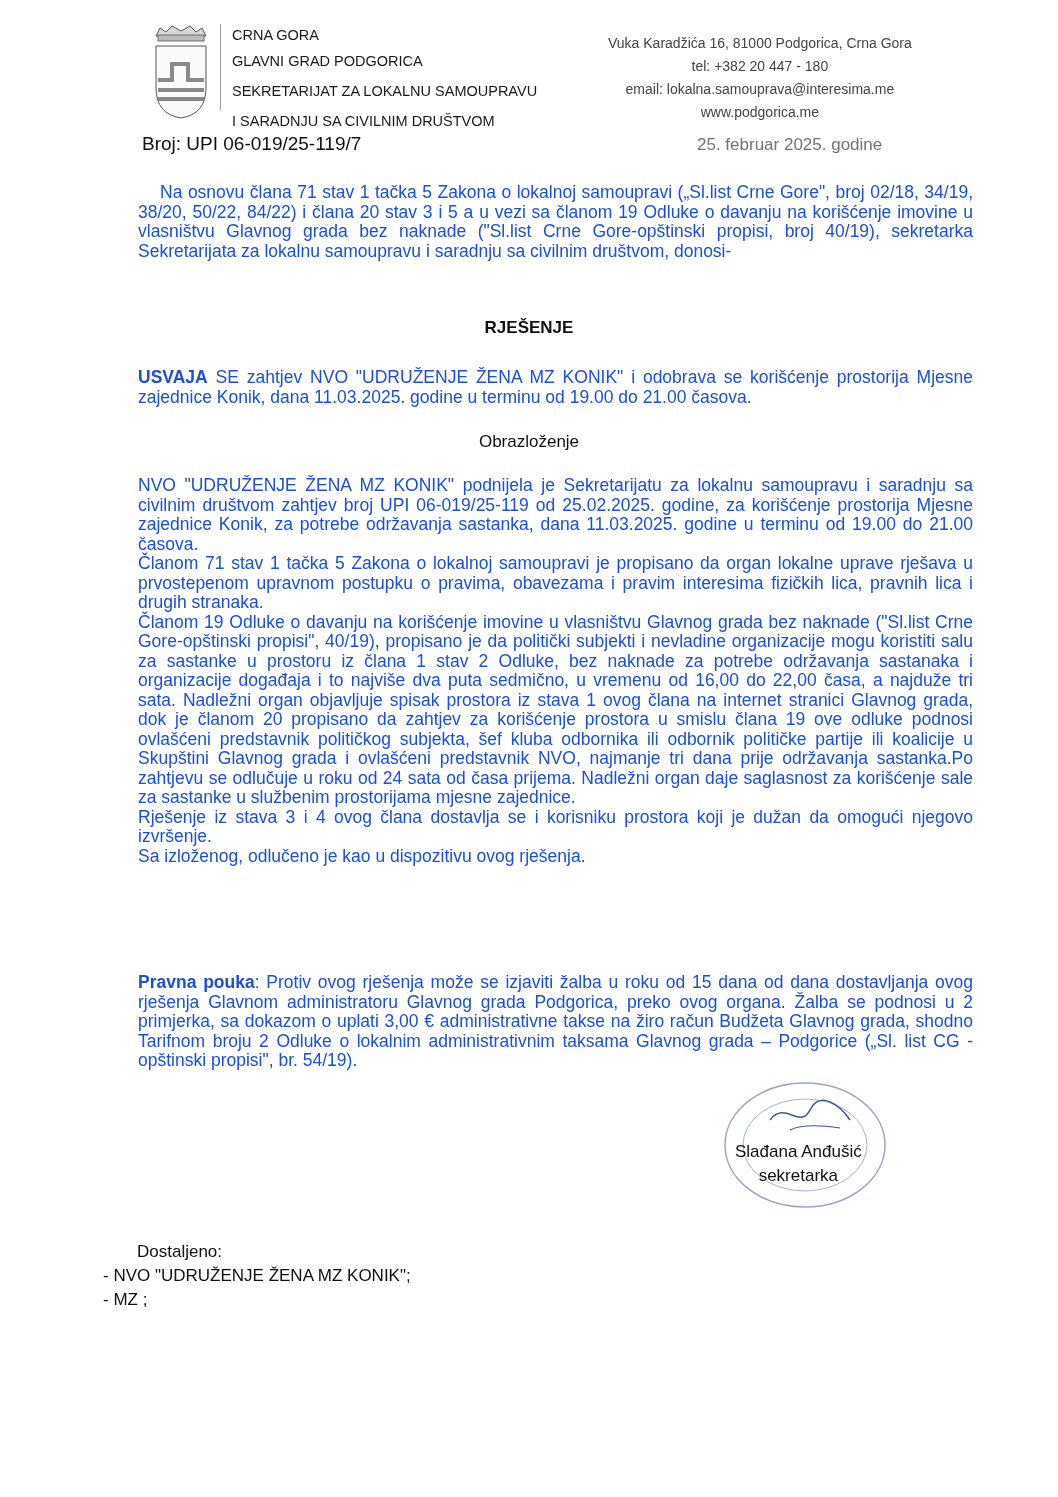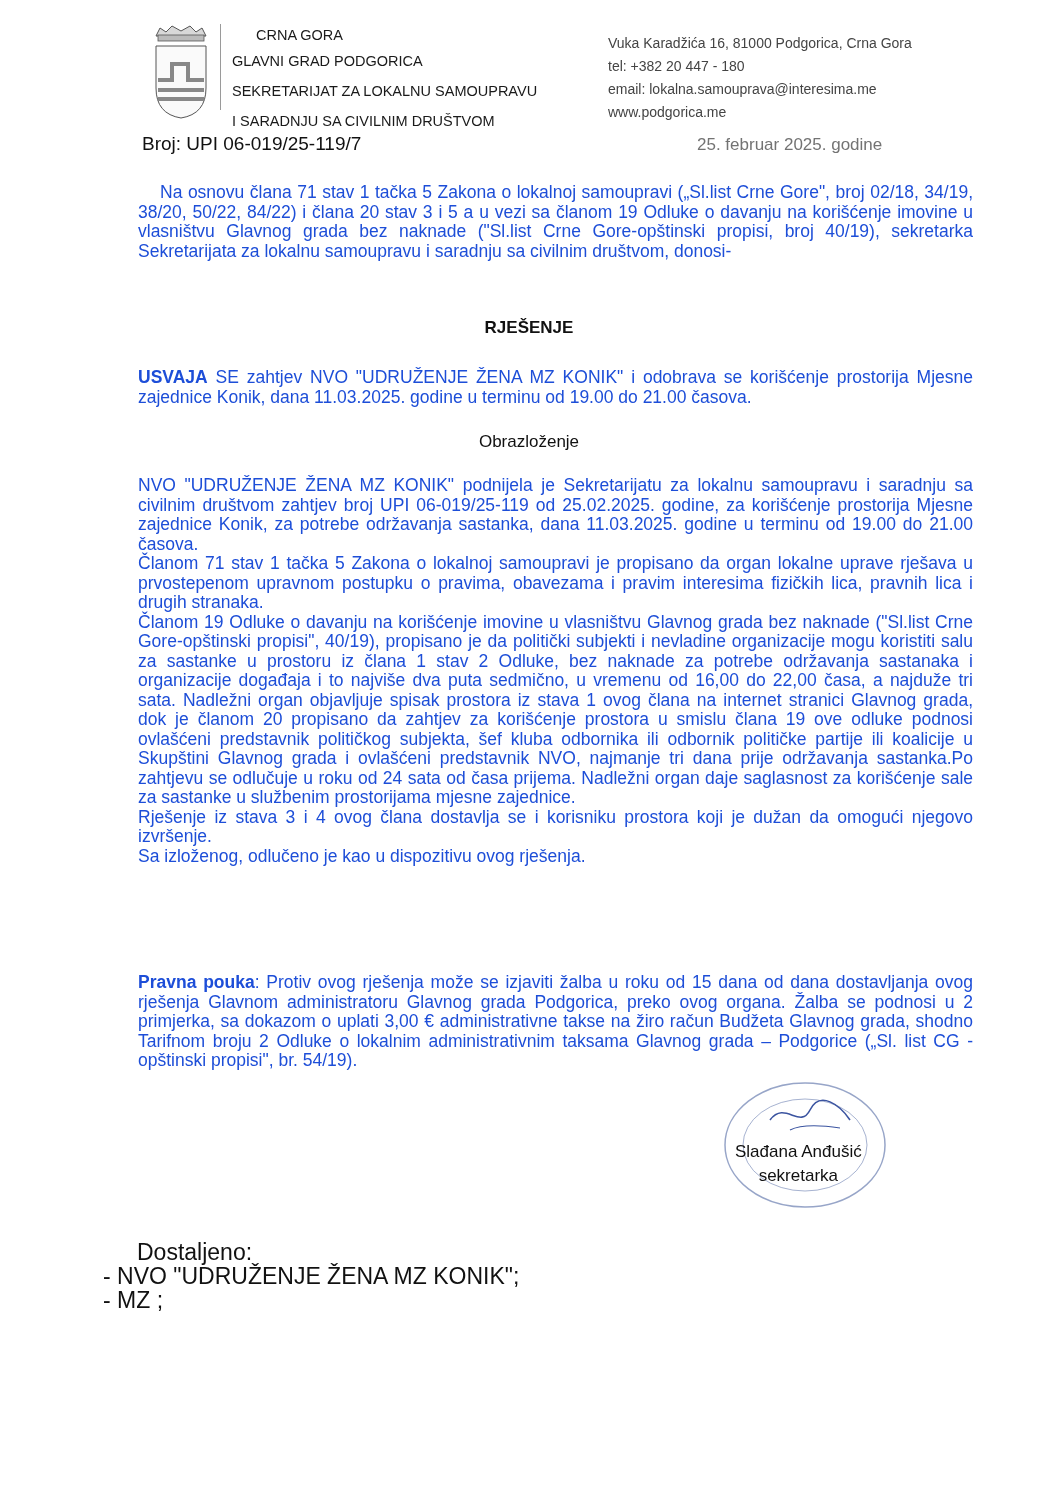--- a/index.html
+++ b/index.html
@@ -3,42 +3,42 @@
 <meta charset="utf-8">
 <style>
   html, body { margin: 0; padding: 0; background: #ffffff; }
   body { width: 1058px; height: 1497px; position: relative; overflow: hidden;
          font-family: "Liberation Sans", sans-serif; color: #111; }
   .abs { position: absolute; }
   .crest { left: 150px; top: 22px; width: 62px; height: 98px; }
   .vrule { left: 220px; top: 24px; width: 1px; height: 86px; background: #9a9a9a; }
   .hdr-left { left: 232px; top: 28px; font-size: 14.5px; line-height: 1; color: #1a1a1a; }
   .hdr-left div { white-space: nowrap; }
-  .hdr-left .l1 { position: absolute; top: 0; margin-left: 24px; }
+  .hdr-left .l1 { position: absolute; top: 0; }
   .hdr-left .l2 { position: absolute; top: 26px; }
   .hdr-left .l3 { position: absolute; top: 56px; }
   .hdr-left .l4 { position: absolute; top: 75px; margin-top: 11px; }
   .broj { left: 142px; top: 133px; font-size: 19px; color: #111; white-space: nowrap; }
   .hdr-right { left: 608px; top: 32px; font-size: 14px; color: #444; line-height: 23px; }
-  .hdr-right div { white-space: nowrap; }
+  .hdr-right div { white-space: nowrap; text-align: center; }
   .datum { left: 697px; top: 135px; font-size: 17px; color: #737373; white-space: nowrap; }
   .body-text { left: 138px; width: 835px; font-size: 17.5px; line-height: 19.5px; color: #1d4ed8;
                text-align: justify; font-stretch: condensed; }
   .p1 { top: 183px; text-indent: 22px; }
   .title { left: 0; width: 1058px; text-align: center; font-size: 17px; font-weight: bold; }
   .t-rjesenje { top: 318px; }
   .usvaja { top: 368px; }
   .t-obraz { top: 432px; font-weight: normal; }
   .obraz { top: 476px; }
   .obraz p { margin: 0; }
   .pouka { top: 973px; }
   .b { font-weight: bold; }
   .sig { left: 735px; top: 1140px; font-size: 17px; line-height: 24px; text-align: center; white-space: nowrap; }
   .stamp { left: 700px; top: 1080px; width: 210px; height: 130px; }
-  .dost { left: 103px; top: 1240px; font-size: 23px; line-height: 24px; }
+  .dost { left: 103px; top: 1240px; font-size: 17px; line-height: 24px; }
   .dost .dh { padding-left: 34px; }
 </style>
 </head>
 <body>
 
 <svg class="abs crest" viewBox="0 0 62 98">
   <path d="M6 14 L10 6 L16 10 L22 4 L31 9 L40 4 L46 10 L52 6 L56 14 Z" fill="#d8d8d8" stroke="#555" stroke-width="1"></path>
   <rect x="8" y="13" width="46" height="6" fill="#bbb" stroke="#555" stroke-width="0.8"></rect>
   <path d="M6 24 L56 24 L56 66 Q56 92 31 96 Q6 92 6 66 Z" fill="#fafafa" stroke="#555" stroke-width="1"></path>
   <path d="M8 58 L22 58 L22 42 L38 42 L38 58 L54 58" fill="none" stroke="#888" stroke-width="4"></path>

